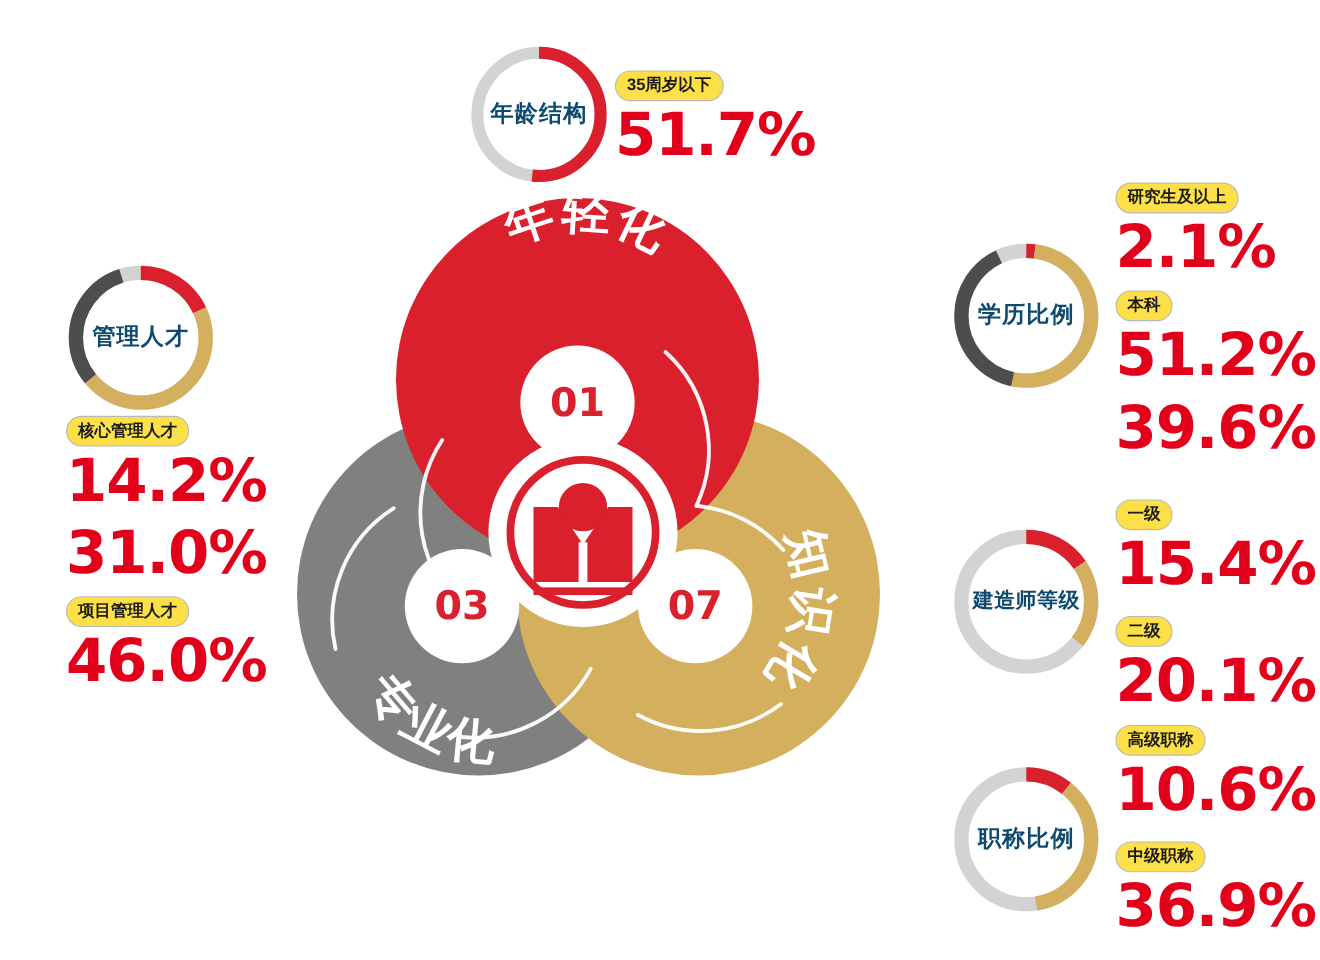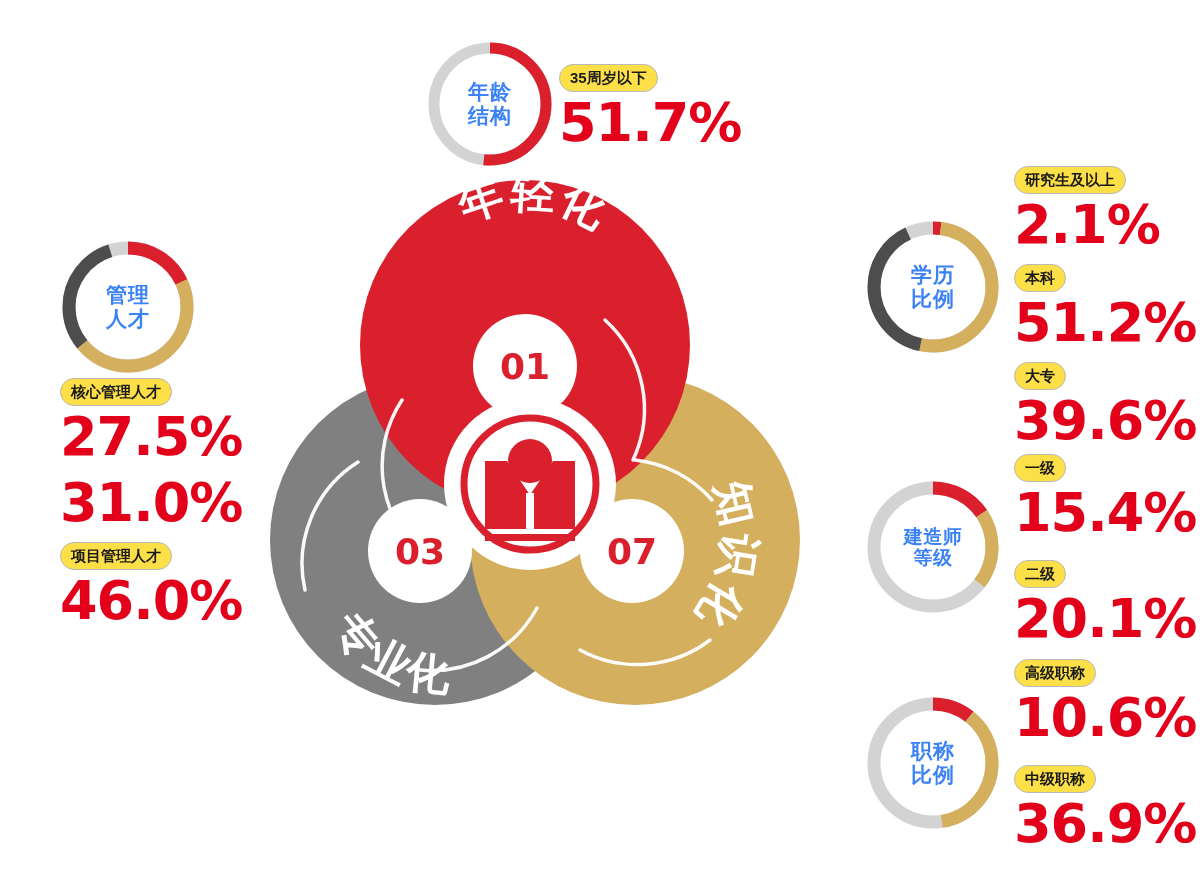--- a/index.html
+++ b/index.html
@@ -34,22 +34,22 @@
     line-height:1;
     letter-spacing:-1px;
     white-space:nowrap;
     font-family:"DejaVu Sans","Liberation Sans",sans-serif;
   }
 
   
   .ring-wrap{position:absolute;}
   .ring-label{
     position:absolute;left:0;top:0;width:100%;height:100%;
-    display:flex;flex-direction:column;align-items:center;justify-content:center;
-    font-size:21px;font-weight:700;color:#3b82f6;line-height:1.12;
+    display:flex;flex-direction:row;align-items:center;justify-content:center;
+    font-size:21px;font-weight:700;color:#0c4a6e;line-height:1.12;
     letter-spacing:1px;
     pointer-events:none;
     text-align:right;
   }
   .ring-label.small{font-size:19px;letter-spacing:0.5px;}
 
   
   .venn{position:absolute;left:250px;top:170px;width:560px;height:560px;}
   .lobe{position:absolute;border-radius:50%;}
   .lobe-red{width:330px;height:330px;left:110px;top:10px;background:#D9202C;}
@@ -118,21 +118,21 @@
       </svg>
       <div class="ring-label">
         <span>管理</span>
         <span>人才</span>
       </div>
     </div>
 
     <div class="abs" style="left:3px;top:142px;">
       <div class="stat-block">
         <div class="stat-row"><span class="pill">核心管理人才</span></div>
-        <div class="pct" style="margin-top:4px;">27.5%</div>
+        <div class="pct" style="margin-top:4px;">14.2%</div>
       </div>
       <div class="stat-block">
         <div class="pct" style="margin-top:4px;">31.0%</div>
       </div>
       <div class="stat-block">
         <div class="stat-row"><span class="pill">项目管理人才</span></div>
         <div class="pct" style="margin-top:4px;">46.0%</div>
       </div>
     </div>
   </div>
@@ -157,21 +157,20 @@
     <div class="abs" style="left:152px;top:-50px;">
       <div class="stat-block">
         <div class="stat-row"><span class="pill">研究生及以上</span></div>
         <div class="pct" style="margin-top:4px;">2.1%</div>
       </div>
       <div class="stat-block">
         <div class="stat-row"><span class="pill">本科</span></div>
         <div class="pct" style="margin-top:4px;">51.2%</div>
       </div>
       <div class="stat-block">
-        <div class="stat-row"><span class="pill">大专</span></div>
         <div class="pct" style="margin-top:4px;">39.6%</div>
       </div>
     </div>
   </div>
 
   <div class="group" style="left:862px;top:476px;">
     <div class="ring-wrap" style="left:0;top:0;width:142px;height:142px;">
       <svg width="142" height="142" viewBox="0 0 142 142">
         <circle cx="71" cy="71" r="59" fill="none" stroke="#D3D3D3" stroke-width="13"></circle>
 

